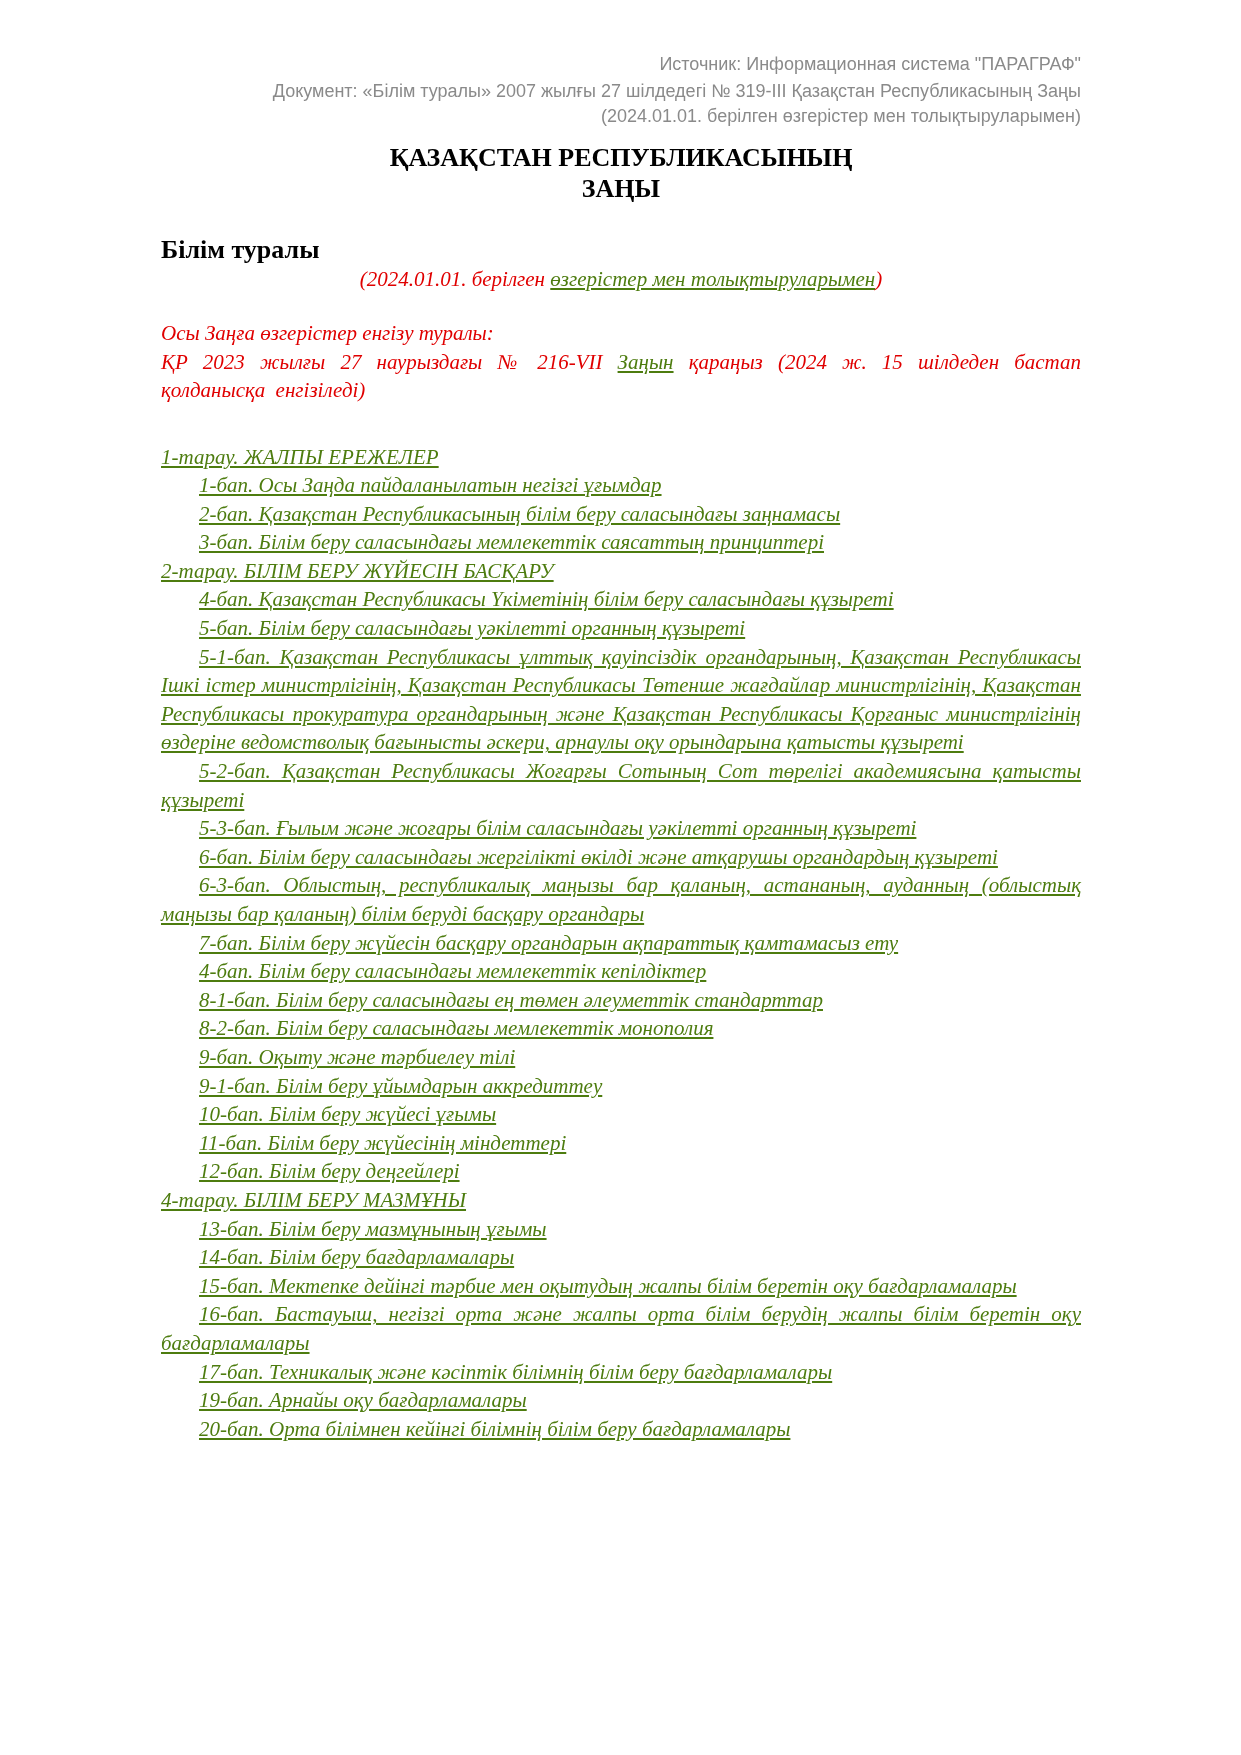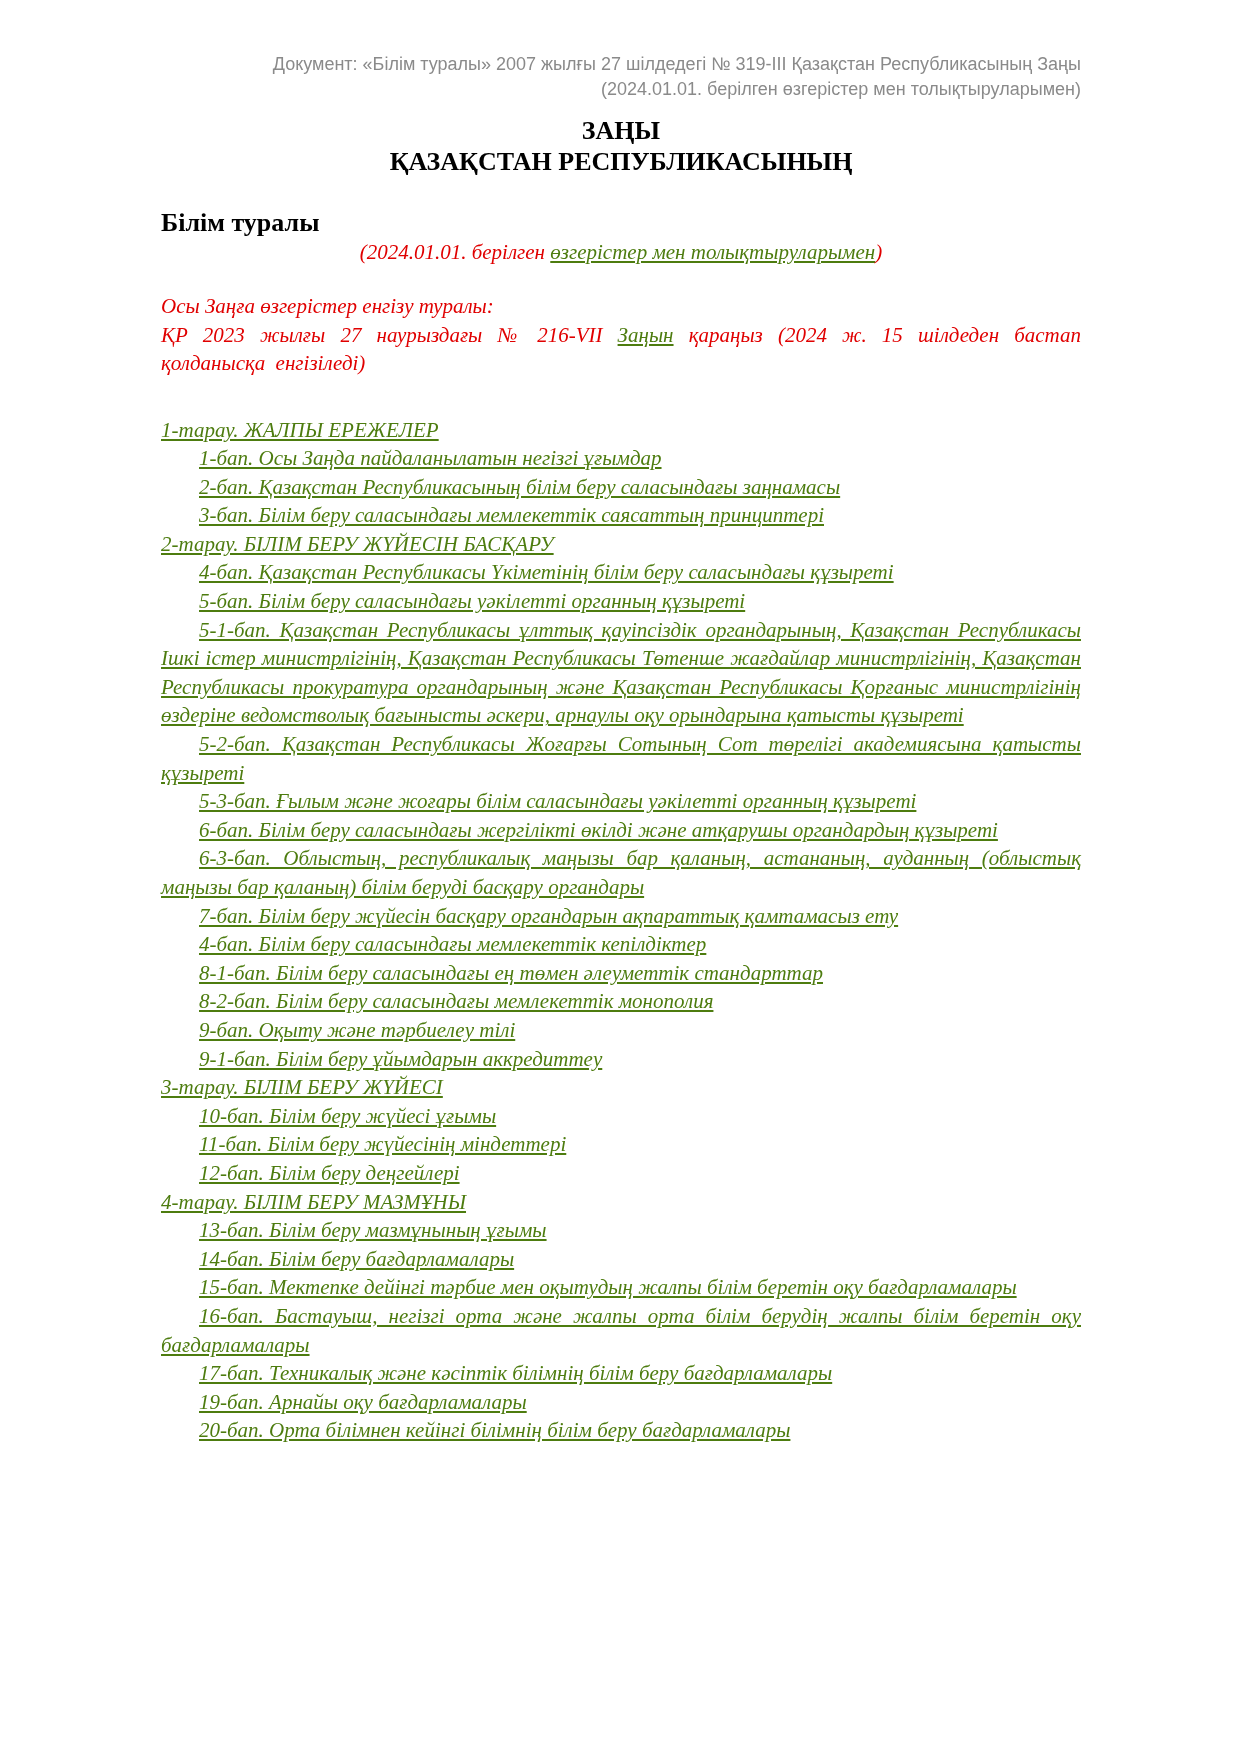--- a/index.html
+++ b/index.html
@@ -62,29 +62,30 @@
   }
   .toc-article { text-indent: 38px; }
   .toc-chapter { text-indent: 0; }
 </style>
 </head>
 <body>
 
 <div class="page">
 
   <div class="doc-header">
+    <div class="source-line">Источник: Информационная система "ПАРАГРАФ"</div>
     <div class="document-line">
       <span>Документ: «Білім туралы» 2007 жылғы 27 шілдедегі № 319-III Қазақстан Республикасының Заңы</span><br>
       <span>(2024.01.01. берілген өзгерістер мен толықтыруларымен)</span>
     </div>
   </div>
 
   <div class="law-title">
+    <div>ҚАЗАҚСТАН РЕСПУБЛИКАСЫНЫҢ</div>
     <div>ЗАҢЫ</div>
-    <div>ҚАЗАҚСТАН РЕСПУБЛИКАСЫНЫҢ</div>
   </div>
 
   <div class="law-subtitle">Білім туралы</div>
 
   <div class="revision-line">
     <span>(2024.01.01. берілген </span><a>өзгерістер мен толықтыруларымен</a><span>)</span>
   </div>
 
   <div class="amendment-note">
     <p>Осы Заңға өзгерістер енгізу туралы:</p>
@@ -124,21 +125,20 @@
       <p class="toc-item toc-article"><a>4-бап. Білім беру саласындағы мемлекеттік кепілдіктер</a></p>
 
       <p class="toc-item toc-article"><a>8-1-бап. Білім беру саласындағы ең төмен әлеуметтік стандарттар</a></p>
 
       <p class="toc-item toc-article"><a>8-2-бап. Білім беру саласындағы мемлекеттік монополия</a></p>
 
       <p class="toc-item toc-article"><a>9-бап. Оқыту және тәрбиелеу тілі</a></p>
 
       <p class="toc-item toc-article"><a>9-1-бап. Білім беру ұйымдарын аккредиттеу</a></p>
 
-      <p class="toc-item toc-chapter"><a>3-тарау. БІЛІМ БЕРУ ЖҮЙЕСІ</a></p>
 
       <p class="toc-item toc-article"><a>10-бап. Білім беру жүйесі ұғымы</a></p>
 
       <p class="toc-item toc-article"><a>11-бап. Білім беру жүйесінің міндеттері</a></p>
 
       <p class="toc-item toc-article"><a>12-бап. Білім беру деңгейлері</a></p>
 
       <p class="toc-item toc-chapter"><a>4-тарау. БІЛІМ БЕРУ МАЗМҰНЫ</a></p>
 
       <p class="toc-item toc-article"><a>13-бап. Білім беру мазмұнының ұғымы</a></p>

